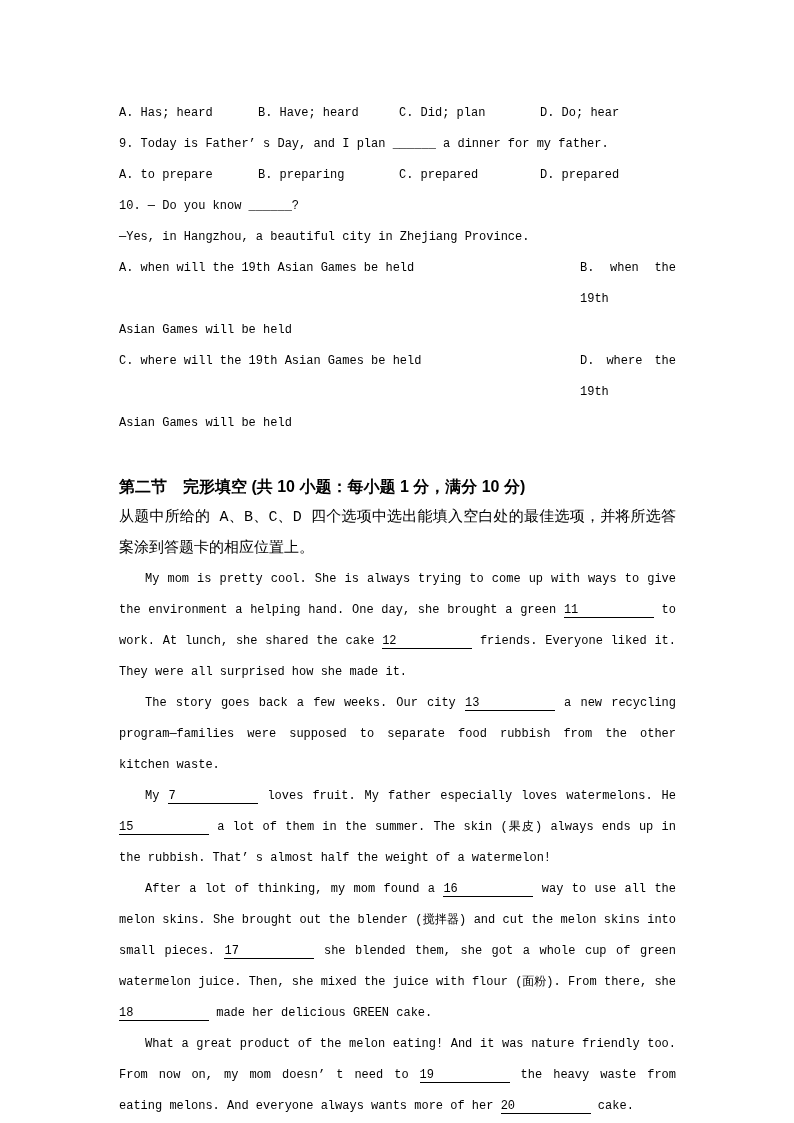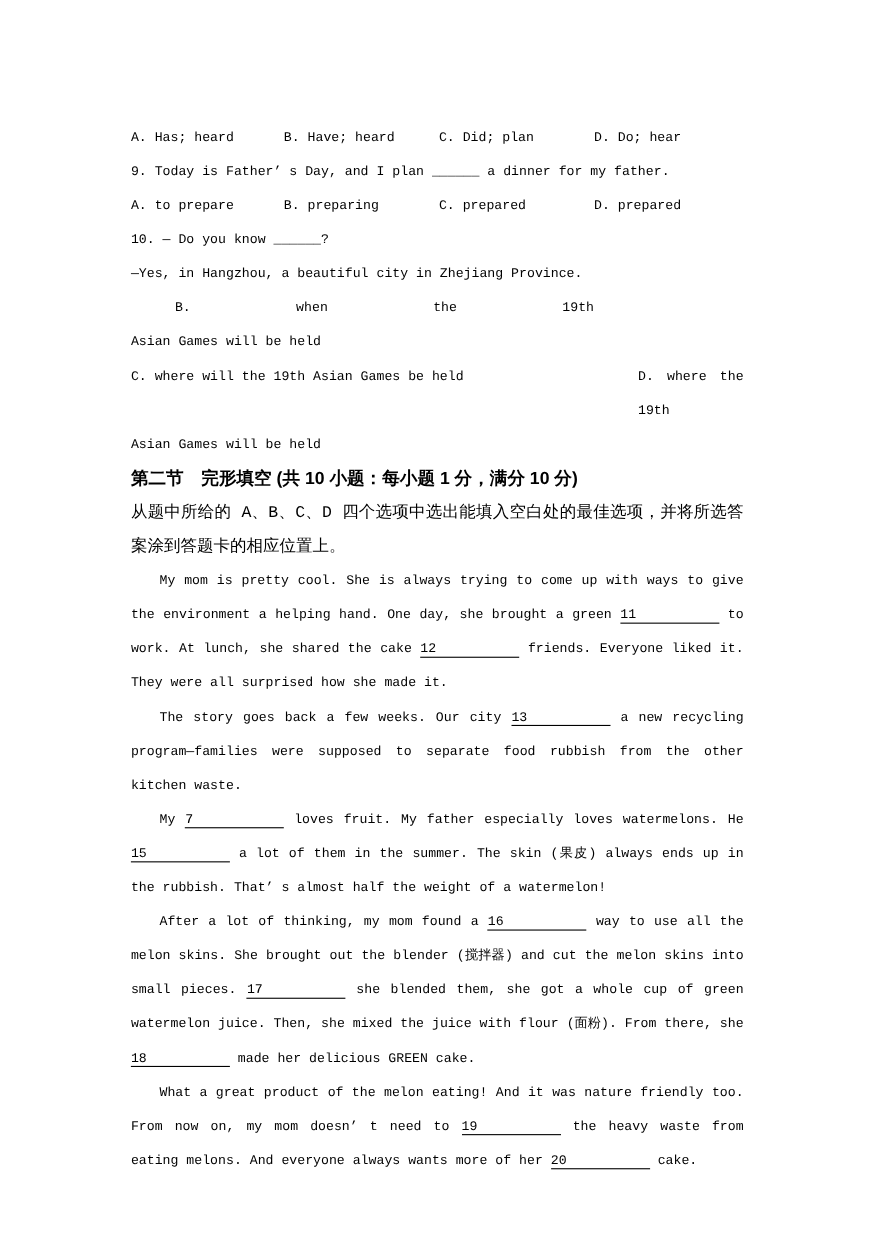--- a/index.html
+++ b/index.html
@@ -3,29 +3,30 @@
 <meta charset="utf-8">
 <style>
   html, body { margin: 0; padding: 0; }
   body {
     width: 794px; height: 1123px;
     background: #ffffff; color: #000000;
     position: relative;
     font-family: "Liberation Mono", "DejaVu Sans Mono", monospace;
   }
   .content {
-    position: absolute; left: 119px; top: 110px; width: 557px;
+    position: absolute; left: 119px; top: 98px; width: 557px;
     font-size: 12px; line-height: 31px;
   }
   .opt-row  { display: grid; grid-template-columns: 139px 141px 141px 1fr; }
   .pair-row { display: grid; grid-template-columns: 421px 1fr; }
   .spread   { text-align: justify; text-align-last: justify; margin-left: 40px; }
   .section-header {
     font-weight: bold; font-size: 16px;
     font-family: "Liberation Sans", "DejaVu Sans", sans-serif;
+    margin-top: 32px;
   }
   .zh   { font-size: 15px; text-align: justify;
           font-family: "Liberation Sans", "DejaVu Sans", sans-serif; }
   .para { text-align: justify; font-family: Liberation Mono, monospace; }
   .indent { text-indent: 26px; }
   .blank {
     display: inline-block; width: 90px; line-height: 14px;
     border-bottom: 1px solid #000; text-indent: 0;
   }
 </style>
@@ -48,20 +49,21 @@
       <span>A. to prepare</span>
       <span>B. preparing</span>
       <span>C. prepared</span>
       <span>D. prepared</span>
     </div>
 
     <div>10. — Do you know ______?</div>
     <div>—Yes, in Hangzhou, a beautiful city in Zhejiang Province.</div>
 
     <div class="pair-row">
+      <span>A. when will the 19th Asian Games be held</span>
       <span class="spread">B. when the 19th</span>
     </div>
     <div>Asian Games will be held</div>
 
     <div class="pair-row">
       <span>C. where will the 19th Asian Games be held</span>
       <span class="spread">D. where the 19th</span>
     </div>
     <div>Asian Games will be held</div>
 

